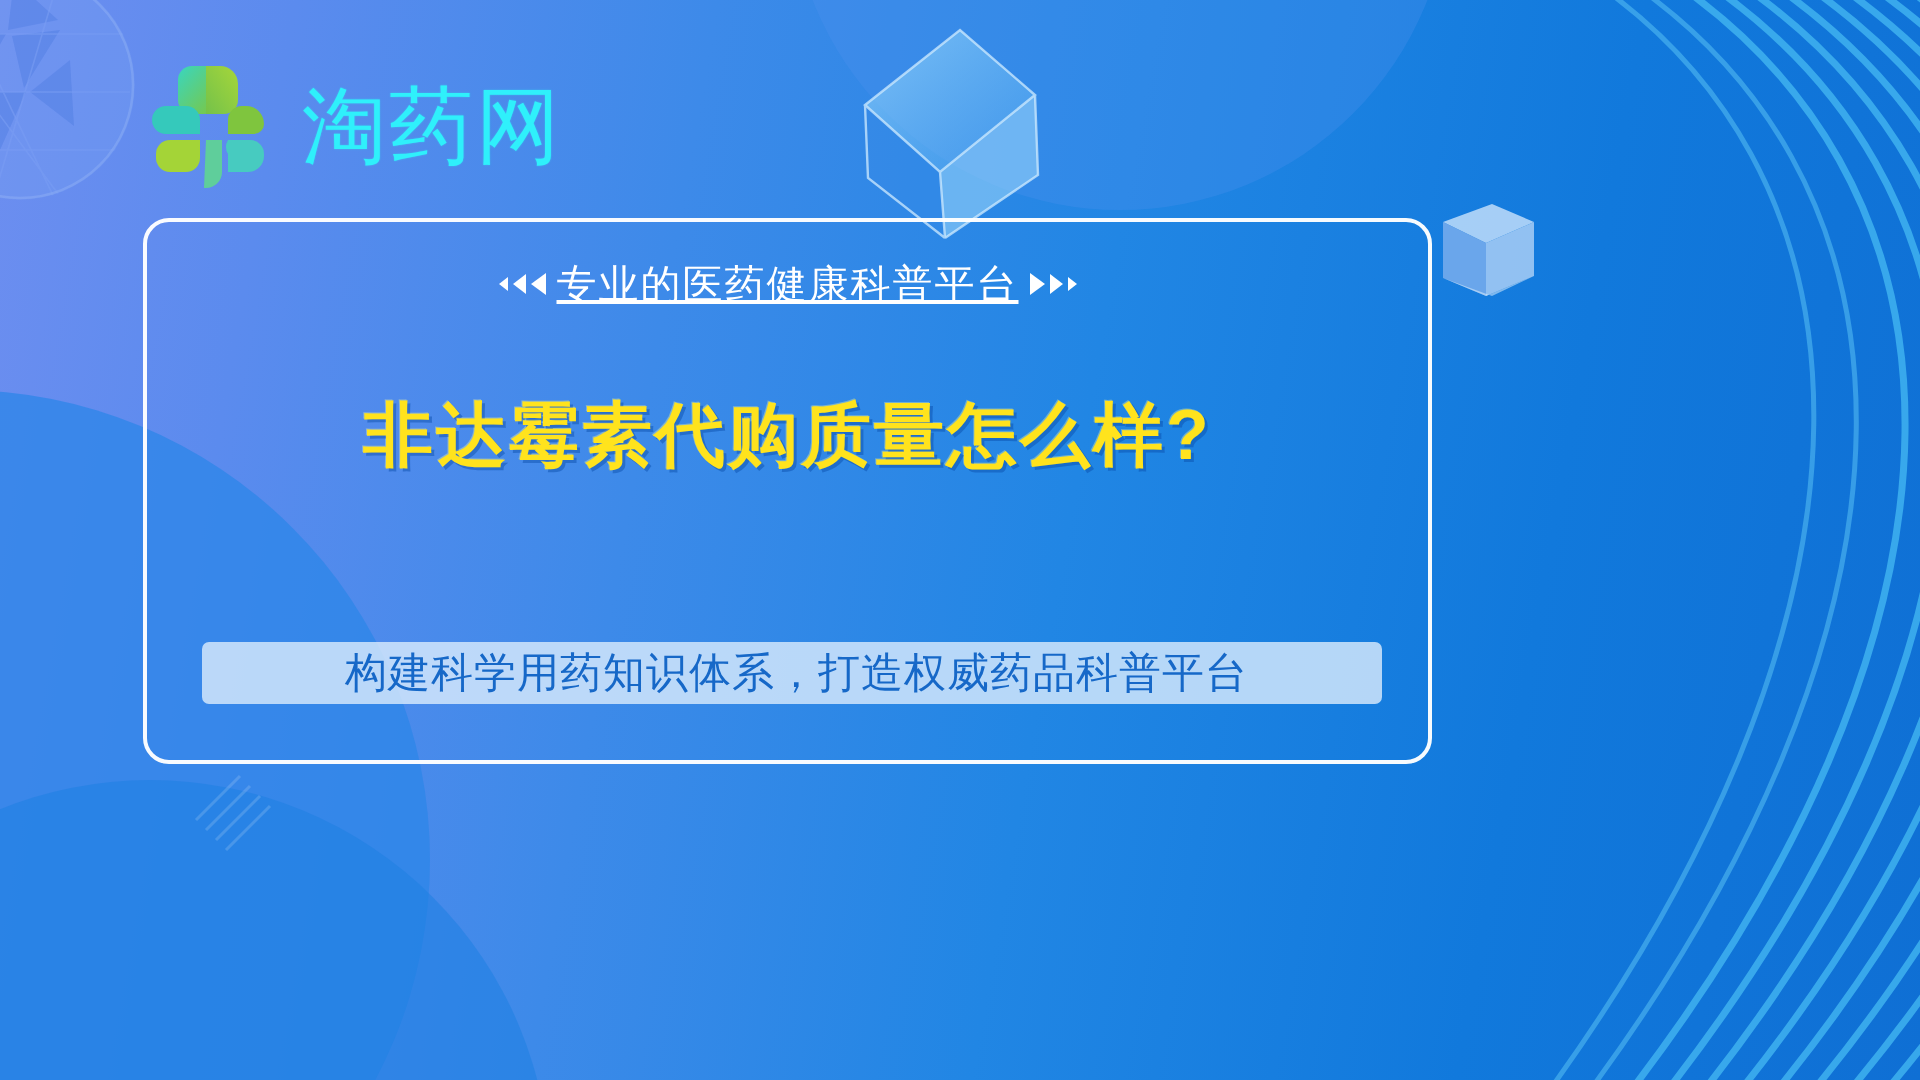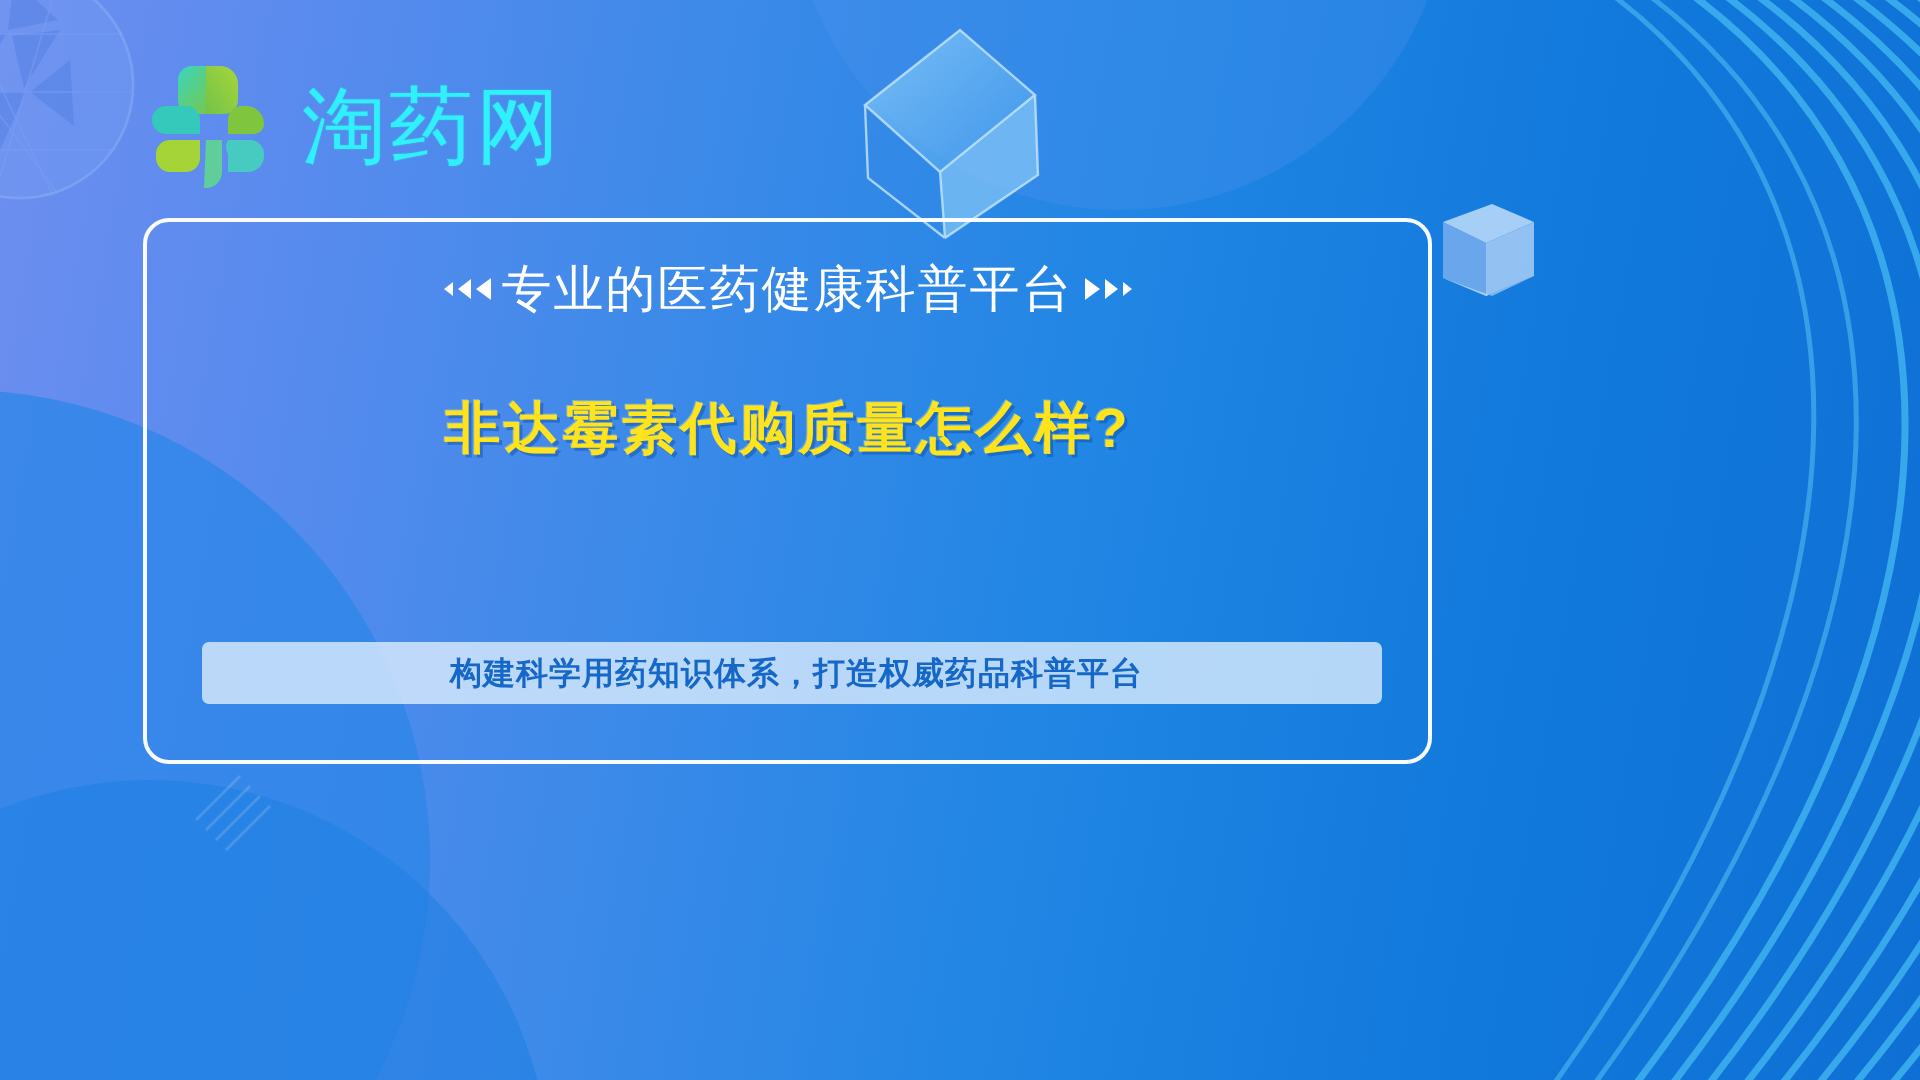--- a/index.html
+++ b/index.html
@@ -46,55 +46,55 @@
     z-index:5;
   }
 
   .eyebrow {
     position:absolute; left:0; right:0; top:42px;
     display:flex; align-items:center; justify-content:center; gap:11px;
     color:#ffffff;
     white-space:nowrap;
   }
   .eyebrow .txt {
-    font-size:50px; font-weight:500; letter-spacing:2px; line-height:1;
+    font-size:40px; font-weight:500; letter-spacing:2px; line-height:1;text-decoration:underline;
   }
   .arr-group { display:flex; align-items:center; gap:5px; }
   .tri { width:0; height:0; display:block; }
   .tri.l { border-right:15px solid #fff;  border-top:11px solid transparent; border-bottom:11px solid transparent; }
   .tri.l.s1 { border-right-width:9px;  border-top-width:7px;  border-bottom-width:7px; }
   .tri.l.s2 { border-right-width:13px; border-top-width:10px; border-bottom-width:10px; }
   .tri.r { border-left:15px solid #fff;  border-top:11px solid transparent; border-bottom:11px solid transparent; }
   .tri.r.s2 { border-left-width:13px; border-top-width:10px; border-bottom-width:10px; }
   .tri.r.s1 { border-left-width:9px;  border-top-width:7px;  border-bottom-width:7px; }
 
   .headline {
     position:absolute; left:0; right:0; top:178px;
     text-align:center;
-    font-size:56px;
+    font-size:70px;
     font-weight:bold;
     color:#ffe31d;
     letter-spacing:3px;
     line-height:1;
     white-space:nowrap;
     text-shadow:
       3px 3px 0 rgba(9,76,168,.45),
       -1px -1px 0 rgba(255,255,160,.35);
   }
 
   .footer-banner {
     position:absolute;
     left:55px; bottom:56px;
     width:1180px; height:62px;
     background:rgba(216,234,252,.82);
     border-radius:7px;
     display:flex; align-items:center; justify-content:center;
   }
   .footer-banner .ftxt {
-    font-size:32px; font-weight:bold;
+    font-size:42px; font-weight:normal;
     color:#1668c8;
     letter-spacing:1px; line-height:1;
     white-space:nowrap;
     margin-left:9px;
   }
 </style>
 </head>
 <body>
 
 <div id="stage">

